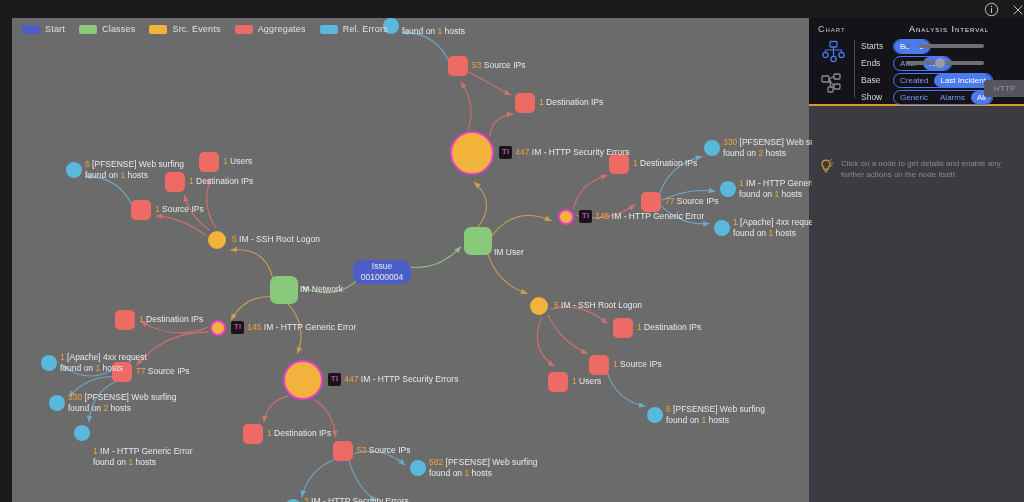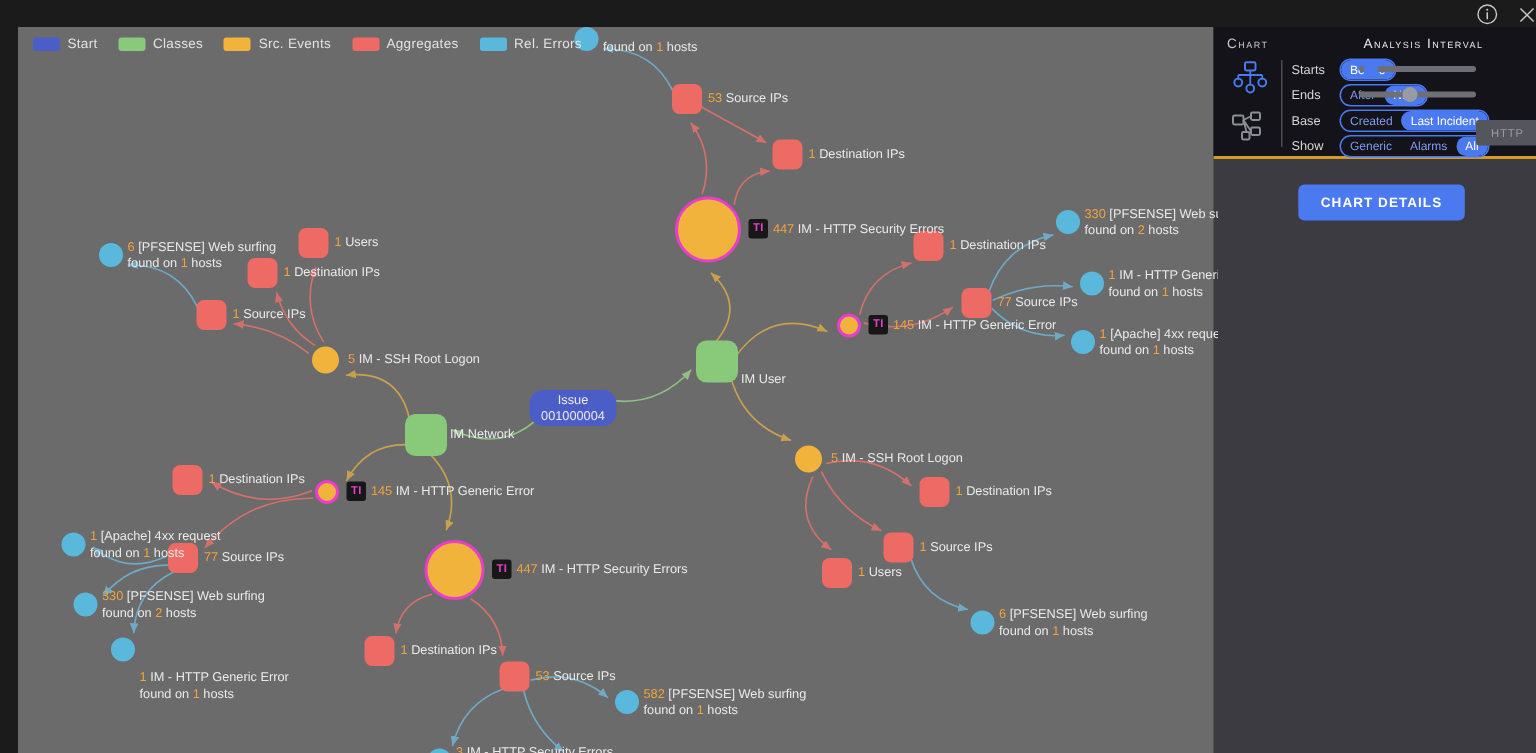--- a/index.html
+++ b/index.html
@@ -419,16 +419,25 @@
               <span class="">Generic</span>
               <span class="">Alarms</span>
               <span class="on">All</span>
             </span>
           </div>
         </div>
 
       <div id="apply-btn">HTTP</div>
     </div>
 
-    <div id="chart-details-btn">CHART DETAILS</div>
-
+
+    <div id="hint">
+      <span>
+        <svg width="16" height="18" viewBox="0 0 16 18">
+          <path d="M8 2.2 a4 4 0 0 0 -2.4 7.2 v1.6 h4.8 v-1.6 A4 4 0 0 0 8 2.2 z" fill="none" stroke="#d39a2a" stroke-width="1.2"></path>
+          <path d="M6 12.2 h4 M6.6 14 h2.8" stroke="#d39a2a" stroke-width="1.2" fill="none"></path>
+          <path d="M12.2 2.6 l1.6 -1.1 M13 5.1 l1.9 .1 M12.6 7.6 l1.7 .9" stroke="#d39a2a" stroke-width="1" fill="none"></path>
+        </svg>
+      </span>
+      <div id="hint-text">Click on a node to get details and enable any further actions on the node itself.</div>
+    </div>
   </div>
 </div>
 
 </body></html>

